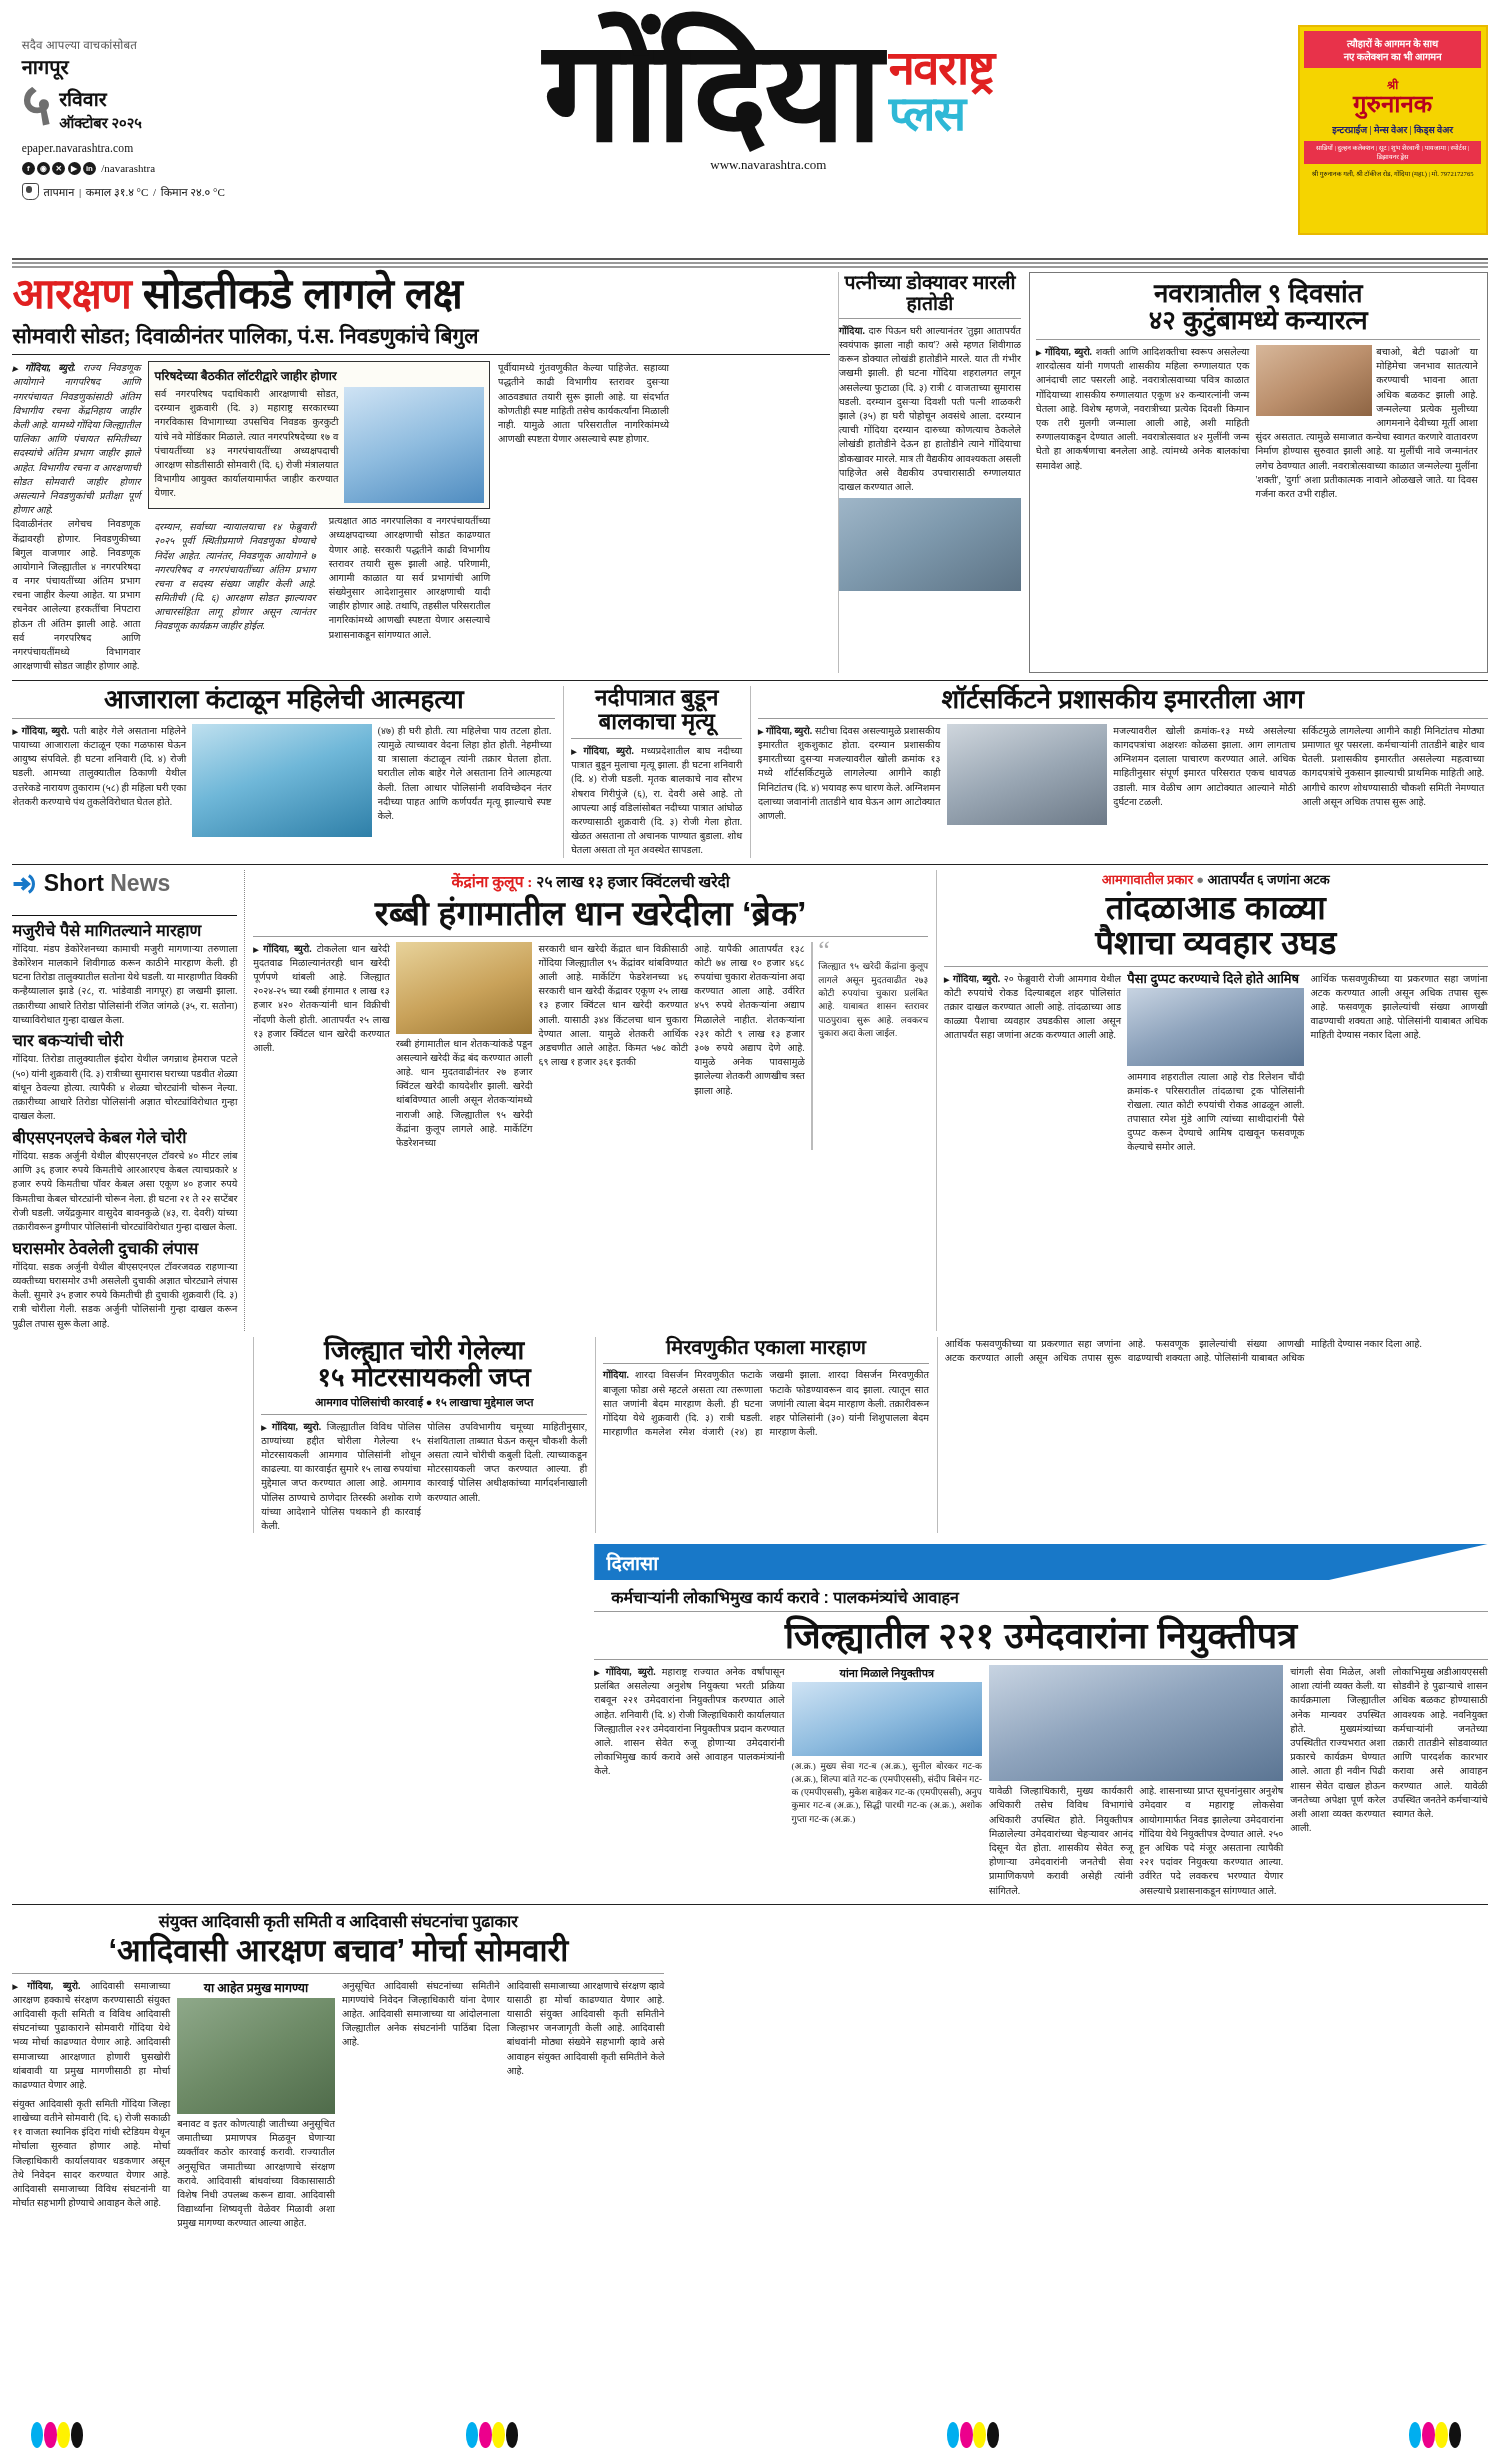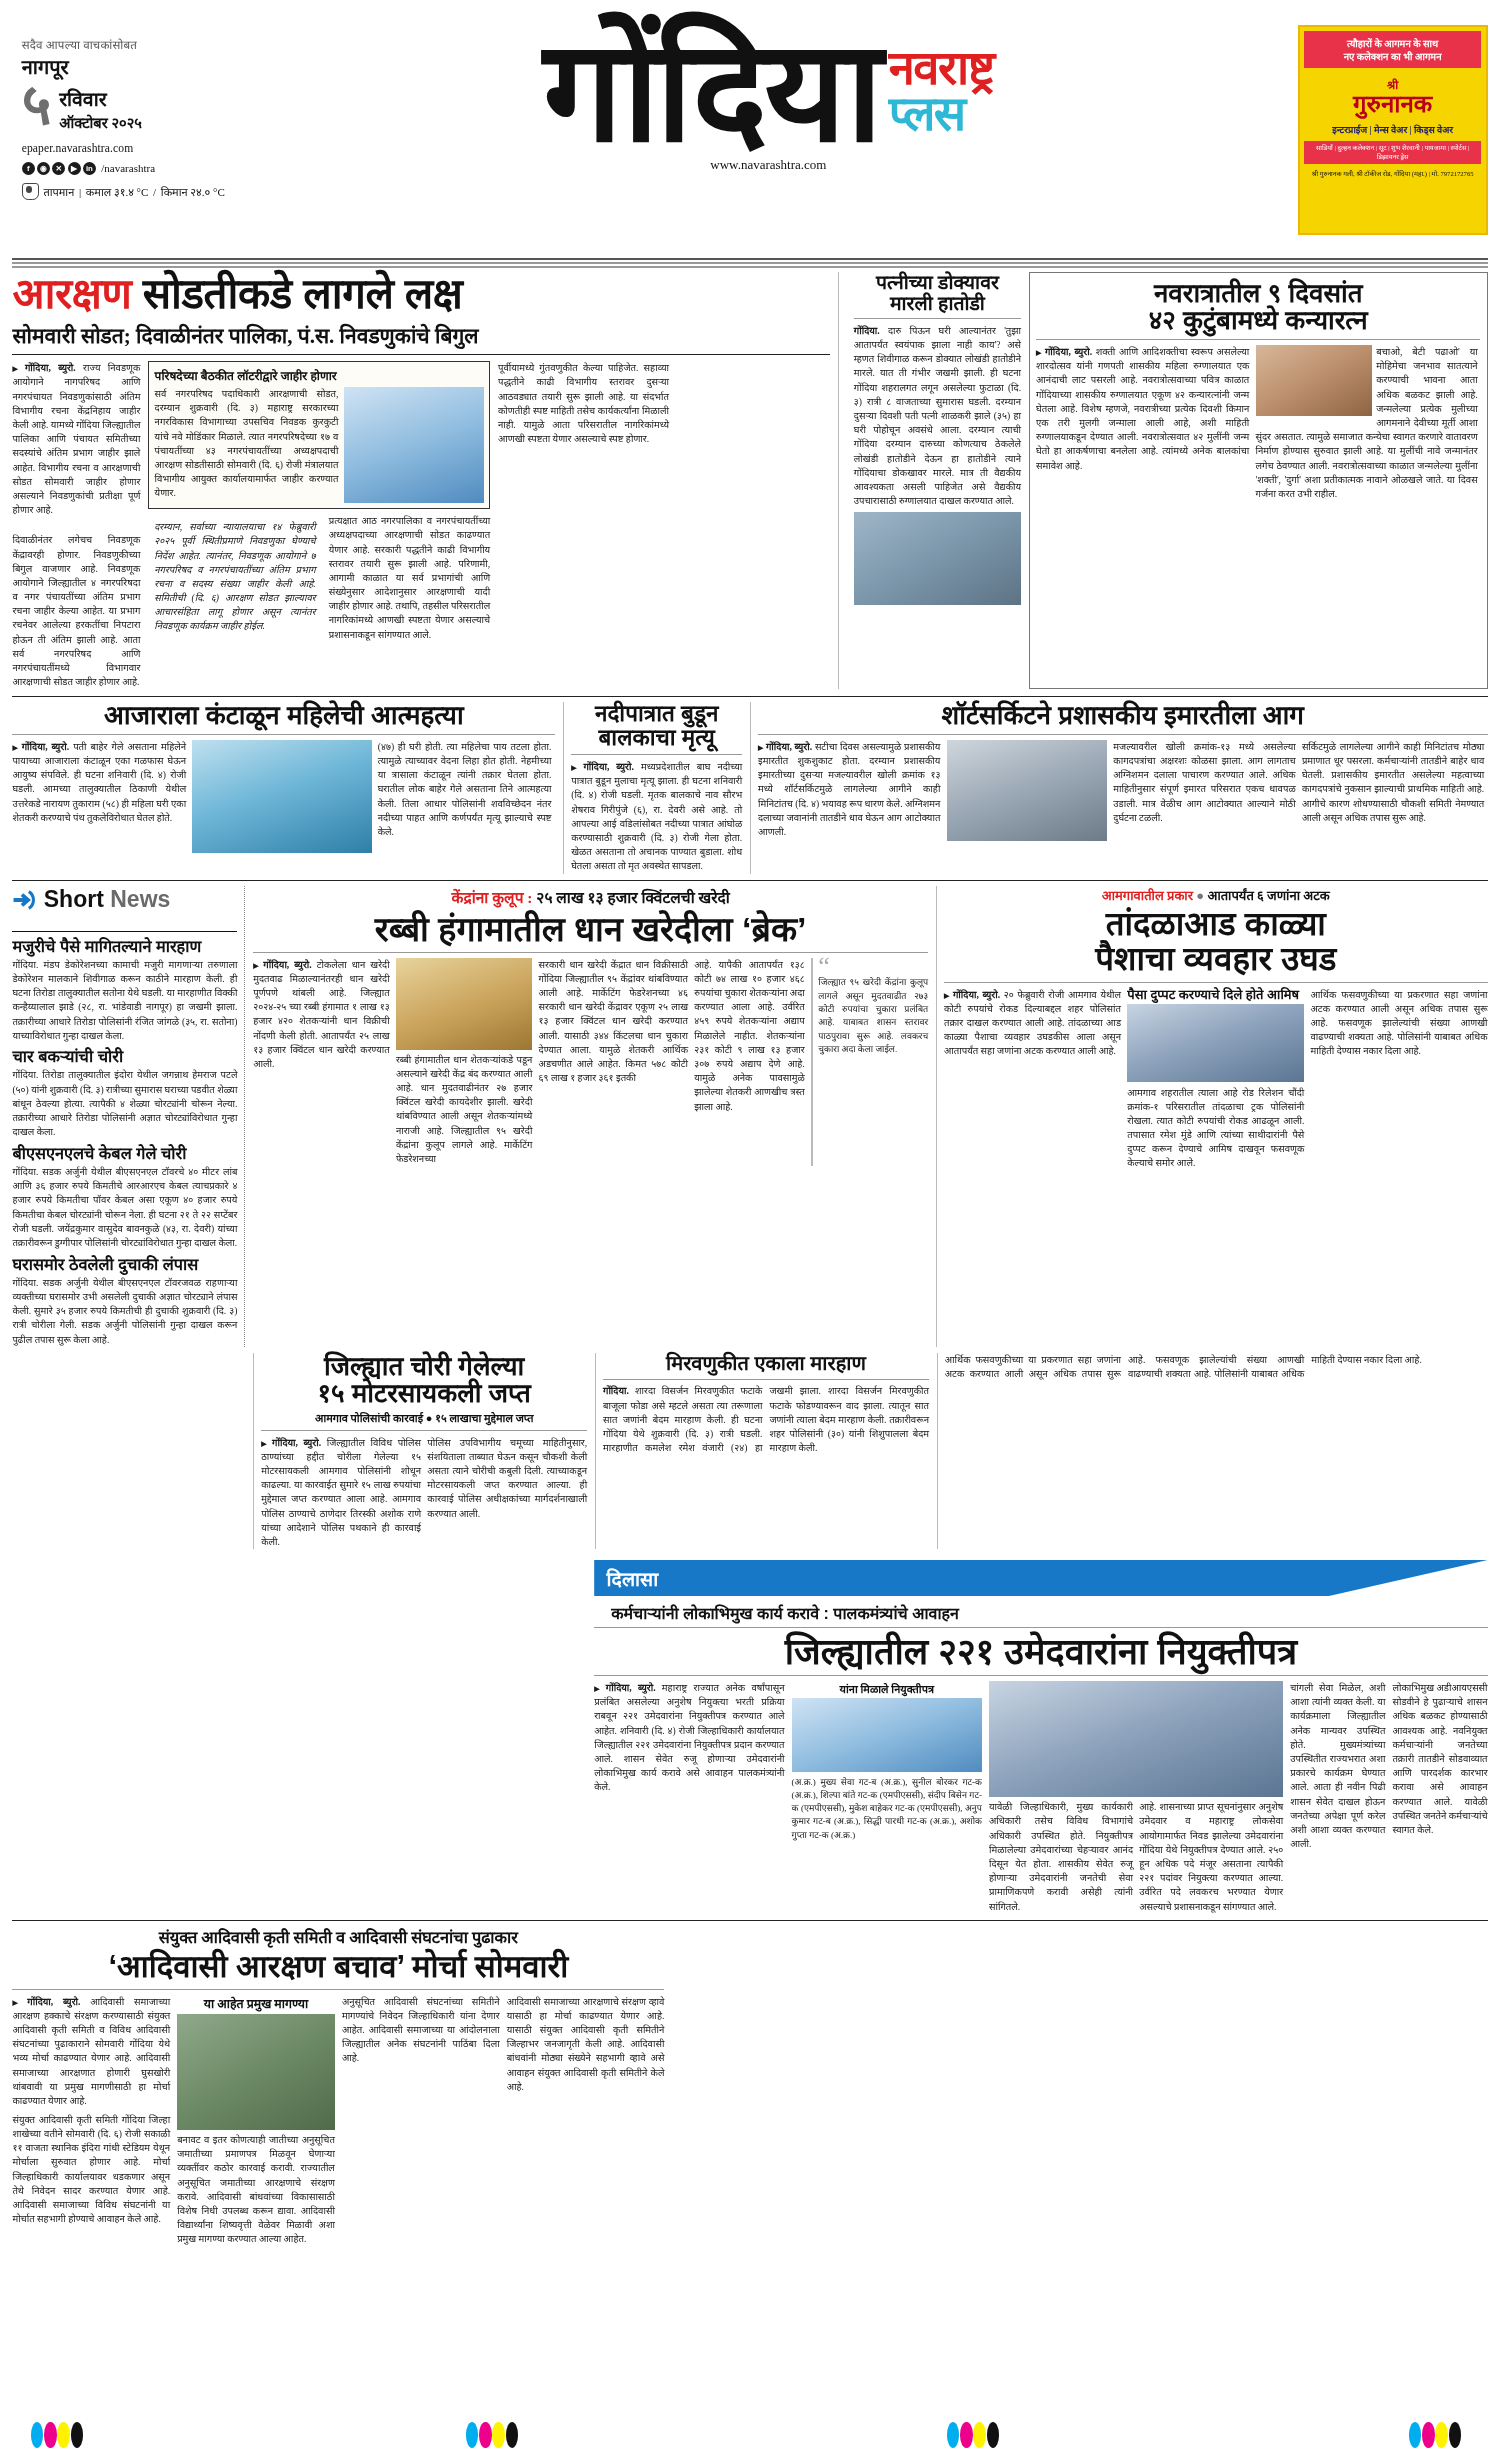--- a/index.html
+++ b/index.html
@@ -189,21 +189,21 @@
 
     <div class="lead">
       <div class="lead-h1">
         <span class="red">आरक्षण</span><span> सोडतीकडे लागले लक्ष</span>
       </div>
       <div class="lead-h2">सोमवारी सोडत; दिवाळीनंतर पालिका, पं.स. निवडणुकांचे बिगुल</div>
       <hr class="hr">
       <div class="lead-cols">
 
         <div class="lead-c1">
-          <p class="body-text" style="margin:0 0 16px;">
+          <p class="body-text" style="margin:0 0 0;font-style:italic;">
             <b class="dateline">गोंदिया, ब्युरो.</b>
             <span>राज्य निवडणूक आयोगाने नागपरिषद आणि नगरपंचायत निवडणुकांसाठी अंतिम विभागीय रचना केंद्रनिहाय जाहीर केली आहे. यामध्ये गोंदिया जिल्ह्यातील पालिका आणि पंचायत समितीच्या सदस्यांचे अंतिम प्रभाग जाहीर झाले आहेत. विभागीय रचना व आरक्षणाची सोडत सोमवारी जाहीर होणार असल्याने निवडणुकांची प्रतीक्षा पूर्ण होणार आहे.</span>
           </p>
           <p class="body-text" style="margin:0;">दिवाळीनंतर लगेचच निवडणूक केंद्रावरही होणार. निवडणुकीच्या बिगुल वाजणार आहे. निवडणूक आयोगाने जिल्ह्यातील ४ नगरपरिषदा व नगर पंचायतींच्या अंतिम प्रभाग रचना जाहीर केल्या आहेत. या प्रभाग रचनेवर आलेल्या हरकतींचा निपटारा होऊन ती अंतिम झाली आहे. आता सर्व नगरपरिषद आणि नगरपंचायतींमध्ये विभागवार आरक्षणाची सोडत जाहीर होणार आहे.</p>
         </div>
 
         <div style="width:342px;">
           <div class="boxstory">
             <div class="bh">परिषदेच्या बैठकीत लॉटरीद्वारे जाहीर होणार</div>
             <div style="display:flex; gap:5.4px;">
@@ -216,21 +216,21 @@
             <p class="body-text" style="margin:0;width:50%;">प्रत्यक्षात आठ नगरपालिका व नगरपंचायतींच्या अध्यक्षपदाच्या आरक्षणाची सोडत काढण्यात येणार आहे. सरकारी पद्धतीने काढी विभागीय स्तरावर तयारी सुरू झाली आहे. परिणामी, आगामी काळात या सर्व प्रभागांची आणि संख्येनुसार आदेशानुसार आरक्षणाची यादी जाहीर होणार आहे. तथापि, तहसील परिसरातील नागरिकांमध्ये आणखी स्पष्टता येणार असल्याचे प्रशासनाकडून सांगण्यात आले.</p>
           </div>
         </div>
 
         <div style="width:171px;">
           <p class="body-text" style="margin:0;">पूर्वीयामध्ये गुंतवणुकीत केल्या पाहिजेत. सहाव्या पद्धतीने काढी विभागीय स्तरावर दुसऱ्या आठवड्यात तयारी सुरू झाली आहे. या संदर्भात कोणतीही स्पष्ट माहिती तसेच कार्यकर्त्यांना मिळाली नाही. यामुळे आता परिसरातील नागरिकांमध्ये आणखी स्पष्टता येणार असल्याचे स्पष्ट होणार.</p>
         </div>
       </div>
     </div>
 
-    <div class="mid-col" style="border-left:0.8px solid #bbb; padding-left:15px;">
+    <div class="mid-col" style="border-left:0.8px solid #bbb; padding-left:0;">
       <div class="hl" style="font-size:19.4px;">पत्नीच्या डोक्यावर मारली हातोडी</div>
       <hr class="hr-thin">
       <p class="body-text" style="margin:0;">
         <b>गोंदिया.</b>
         <span>दारु पिऊन घरी आल्यानंतर 'तुझा आतापर्यंत स्वयंपाक झाला नाही काय'? असे म्हणत शिवीगाळ करून डोक्यात लोखंडी हातोडीने मारले. यात ती गंभीर जखमी झाली. ही घटना गोंदिया शहरालगत लगून असलेल्या फुटाळा (दि. ३) रात्री ८ वाजताच्या सुमारास घडली. दरम्यान दुसऱ्या दिवशी पती पत्नी शाळकरी झाले (३५) हा घरी पोहोचून अवसंधे आला. दरम्यान त्याची गोंदिया दरम्यान दारुच्या कोणत्याच ठेकलेले लोखंडी हातोडीने देऊन हा हातोडीने त्याने गोंदियाचा डोकखावर मारले. मात्र ती वैद्यकीय आवश्यकता असली पाहिजेत असे वैद्यकीय उपचारासाठी रुग्णालयात दाखल करण्यात आले.</span>
       </p>
       <div class="photo" style="height:93px;margin-top:3.9px;"></div>
     </div>
 
     <div class="right-box">

